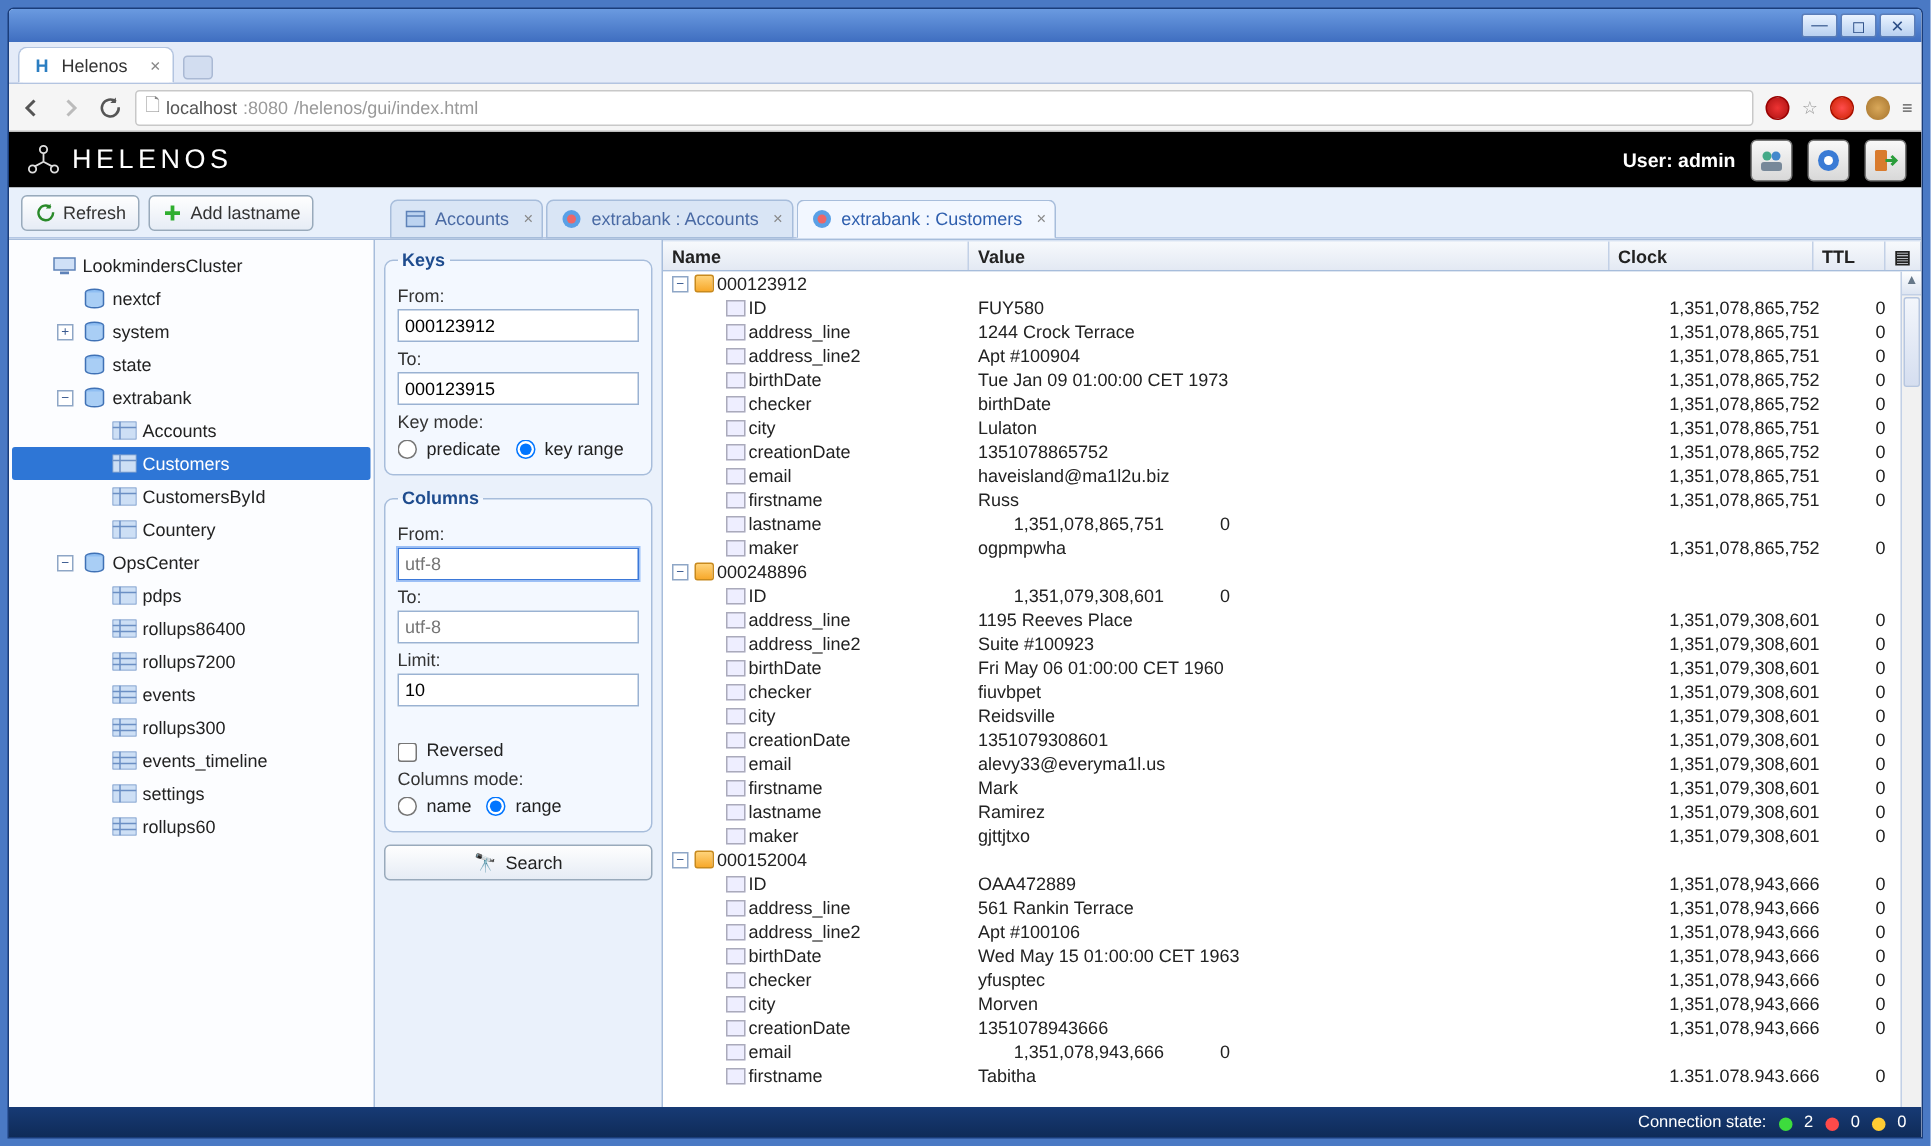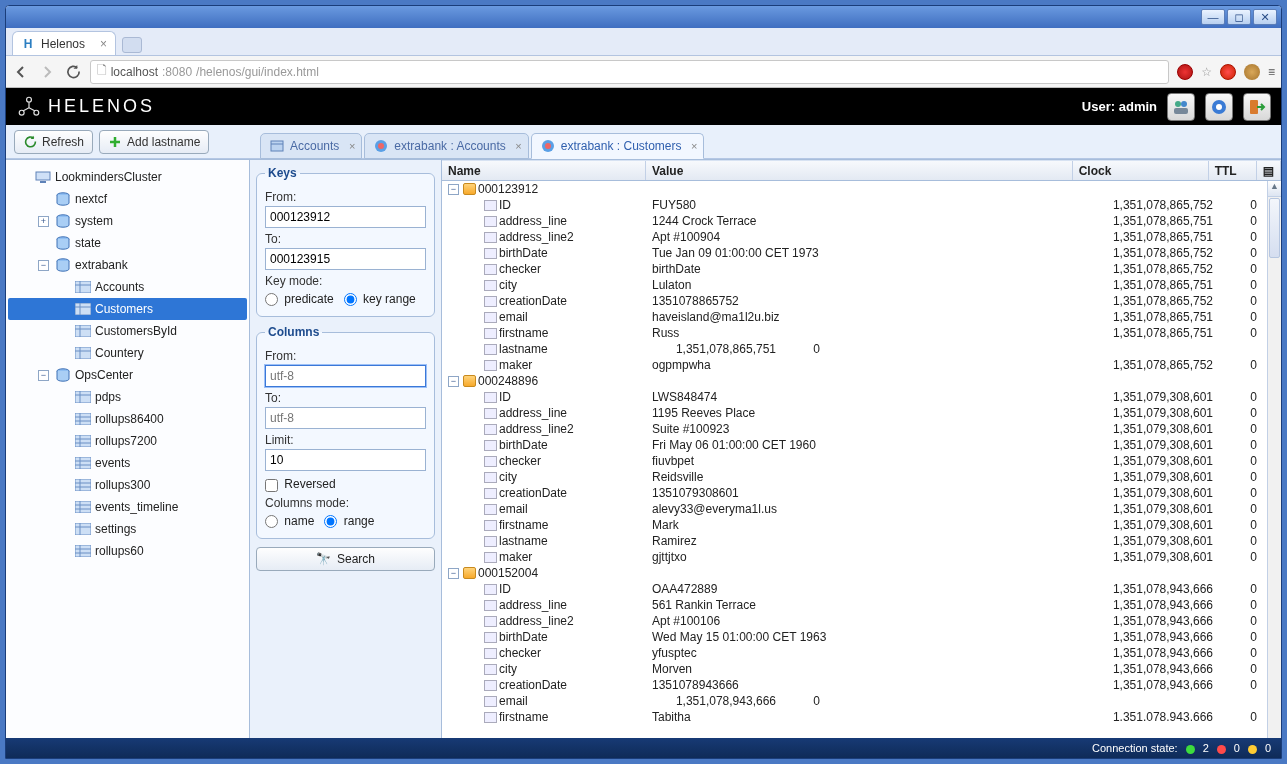--- a/index.html
+++ b/index.html
@@ -57,21 +57,21 @@
   .tree-item.selected{background:#2e76d6;color:#fff;border-radius:2px;}
 
   .middle{width:192px;min-width:192px;background:#eaf1fb;border-right:1px solid #a7bddb;padding:6px;display:flex;flex-direction:column;gap:8px;overflow:auto;}
   fieldset.panel{border:1px solid #a7bddb;border-radius:6px;background:#f3f8ff;padding:6px 8px 10px;margin:0;}
   fieldset.panel legend{padding:0 3px;font-weight:bold;color:#1e4c8e;font-size:12px;}
   .frow{margin-top:4px;}
   .frow label{display:block;margin-bottom:2px;color:#333;}
   .tin{width:100%;height:22px;border:1px solid #9ab2d2;padding:2px 4px;font-size:12px;background:#fff;}
   .tin.focus{border:1px solid #3b78d8;outline:1px solid #9cc0f7;}
   .radio-row{display:flex;gap:10px;align-items:center;margin-top:4px;}
-  .chk-row{display:flex;gap:6px;align-items:center;margin-top:6px;}
+  .chk-row{display:flex;gap:6px;align-items:center;margin-top:22px;}
   .searchbtn-wrap{padding:0 0;}
   .searchbtn{width:100%;height:24px;border:1px solid #9ab;border-radius:4px;background:linear-gradient(#fefefe,#e6ecf5);display:flex;align-items:center;justify-content:center;gap:6px;}
 
   .dataarea{flex:1;display:flex;flex-direction:column;overflow:hidden;background:#fff;}
   .gridhead{display:flex;height:21px;background:linear-gradient(#f7f9fc,#e3e9f3);border-bottom:1px solid #a7bddb;border-top:1px solid #d7e2f2;}
   .gh{border-right:1px solid #c2d0e6;padding:3px 6px;font-weight:bold;color:#222;display:flex;align-items:center;}
   .c-name{flex:0 0 204px;}
   .c-value{flex:1 1 auto;}
   .c-clock{flex:0 0 136px;justify-content:flex-start;}
   .c-ttl{flex:0 0 48px;justify-content:flex-start;}
@@ -637,21 +637,20 @@
                 <div class="cell c-value" style="flex:1"></div>
                 <div class="cell c-clock" style="flex:0 0 136px"></div>
                 <div class="cell c-ttl" style="flex:0 0 48px"></div>
               </div>
               <div class="grow">
                 <div class="cell c-name" style="flex:0 0 204px">
                   <span style="display:inline-block;width:34px"></span>
                   <span class="colico"></span> 
                   <span>ID</span>
                 </div>
-                <div class="cell c-value" style="flex:1">LWS848474</div>
                 <div class="cell c-clock" style="flex:0 0 136px">1,351,079,308,601</div>
                 <div class="cell c-ttl" style="flex:0 0 48px">0</div>
               </div>
               <div class="grow">
                 <div class="cell c-name" style="flex:0 0 204px">
                   <span style="display:inline-block;width:34px"></span>
                   <span class="colico"></span> 
                   <span>address_line</span>
                 </div>
                 <div class="cell c-value" style="flex:1">1195 Reeves Place</div>

